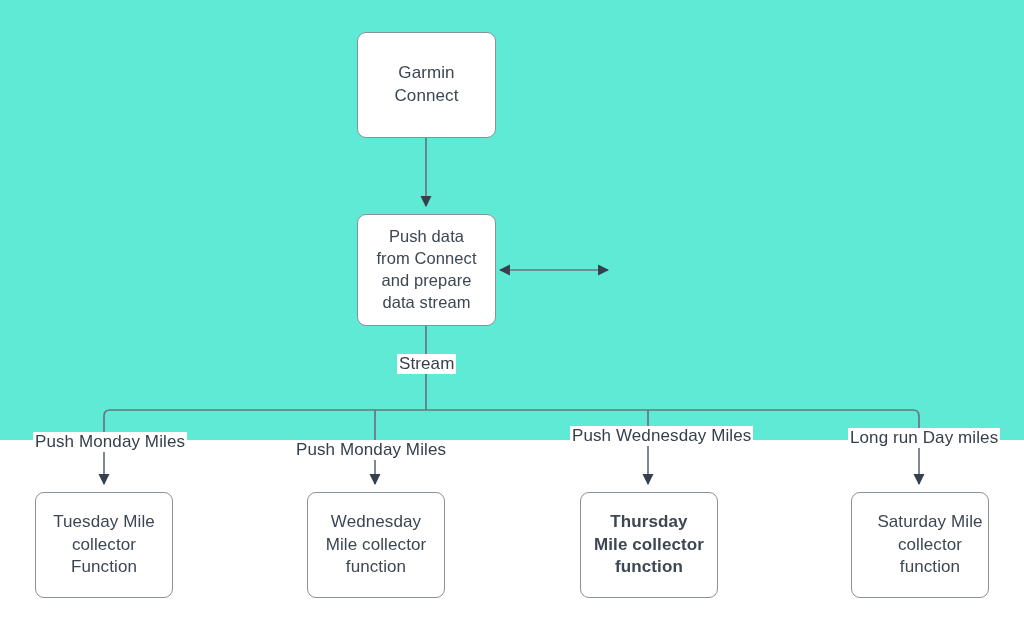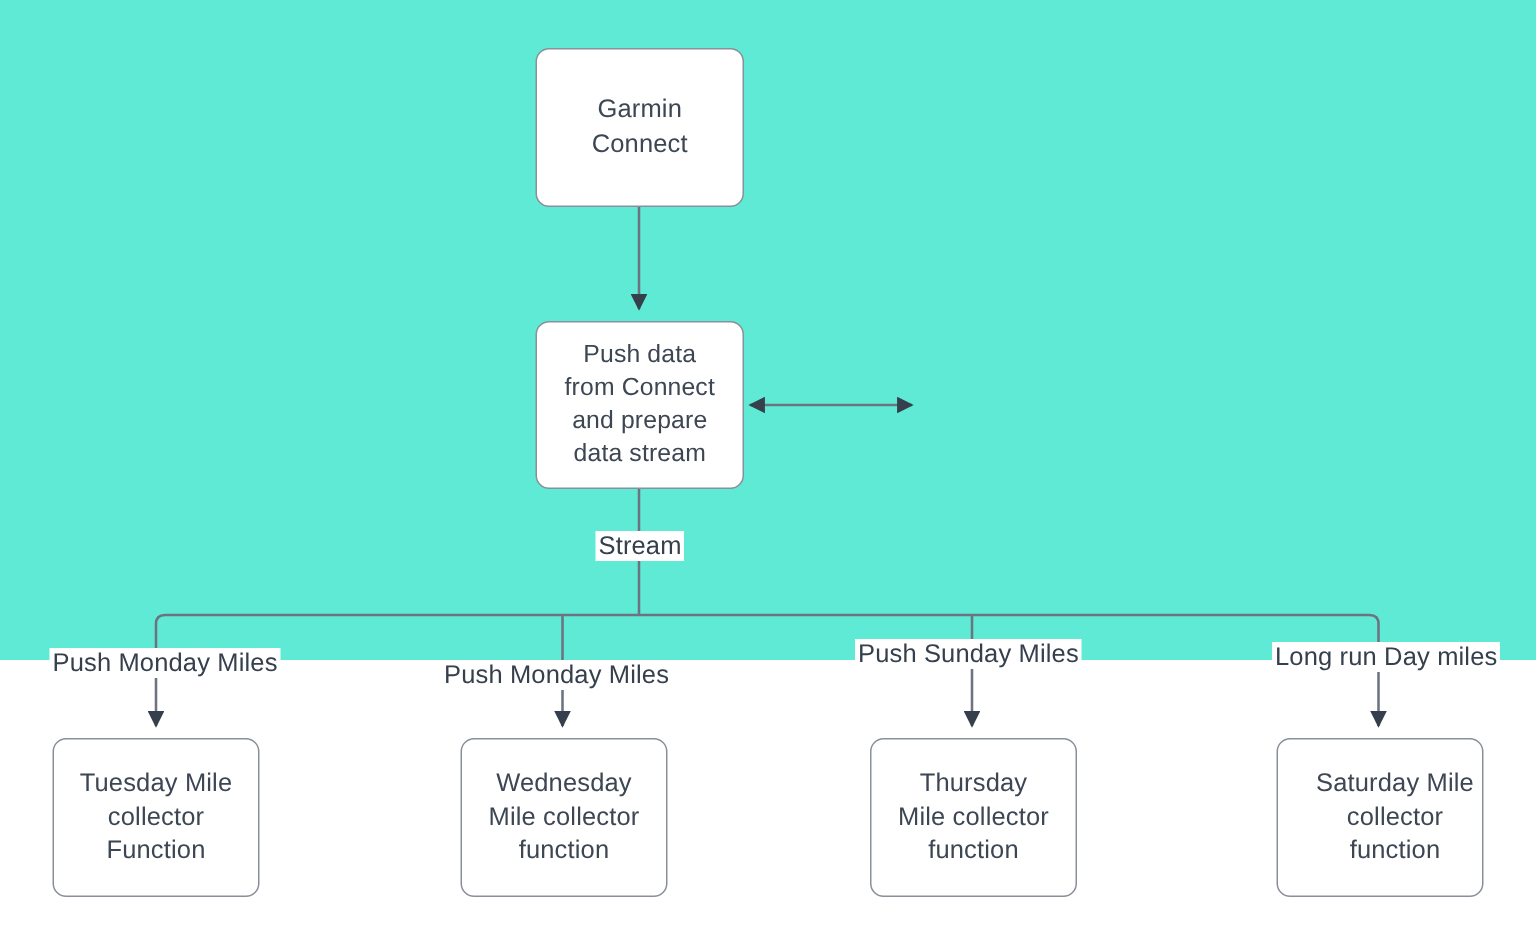--- a/index.html
+++ b/index.html
@@ -44,21 +44,21 @@
     font-size: 17px;
     line-height: 1.33;
     white-space: pre-line;
     letter-spacing: 0.1px;
   }
 
   .node-garmin   { left: 357px; top: 32px;  width: 139px; height: 106px; }
   .node-read     { left: 357px; top: 214px; width: 139px; height: 112px; font-size: 16.5px; }
   .node-monday   { left: 35px;  top: 492px; width: 138px; height: 106px; }
   .node-wednesday{ left: 307px; top: 492px; width: 138px; height: 106px; }
-  .node-thursday { left: 580px; top: 492px; width: 138px; height: 106px; }
+  .node-thursday { left: 580px; top: 492px; width: 138px; height: 106px; font-weight: bold; }
   .node-saturday { left: 851px; top: 492px; width: 138px; height: 106px; padding-left: 20px; }
 
   
   .cylinder {
     position: absolute;
     left: 612px;
     top: 212px;
     width: 109px;
     height: 119px;
   }
@@ -167,16 +167,16 @@
 
   <div class="node node-saturday">
     <span>Saturday Mile
 collector
 function</span>
   </div>
 
   <div class="edge-label lbl-stream">Stream</div>
   <div class="edge-label lbl-monday">Push Monday Miles</div>
   <div class="edge-label lbl-wednesday">Push Monday Miles</div>
-  <div class="edge-label lbl-thursday">Push Sunday Miles</div>
+  <div class="edge-label lbl-thursday">Push Wednesday Miles</div>
   <div class="edge-label lbl-longrun">Long run Day miles</div>
 
 </div>
 
 </body></html>

